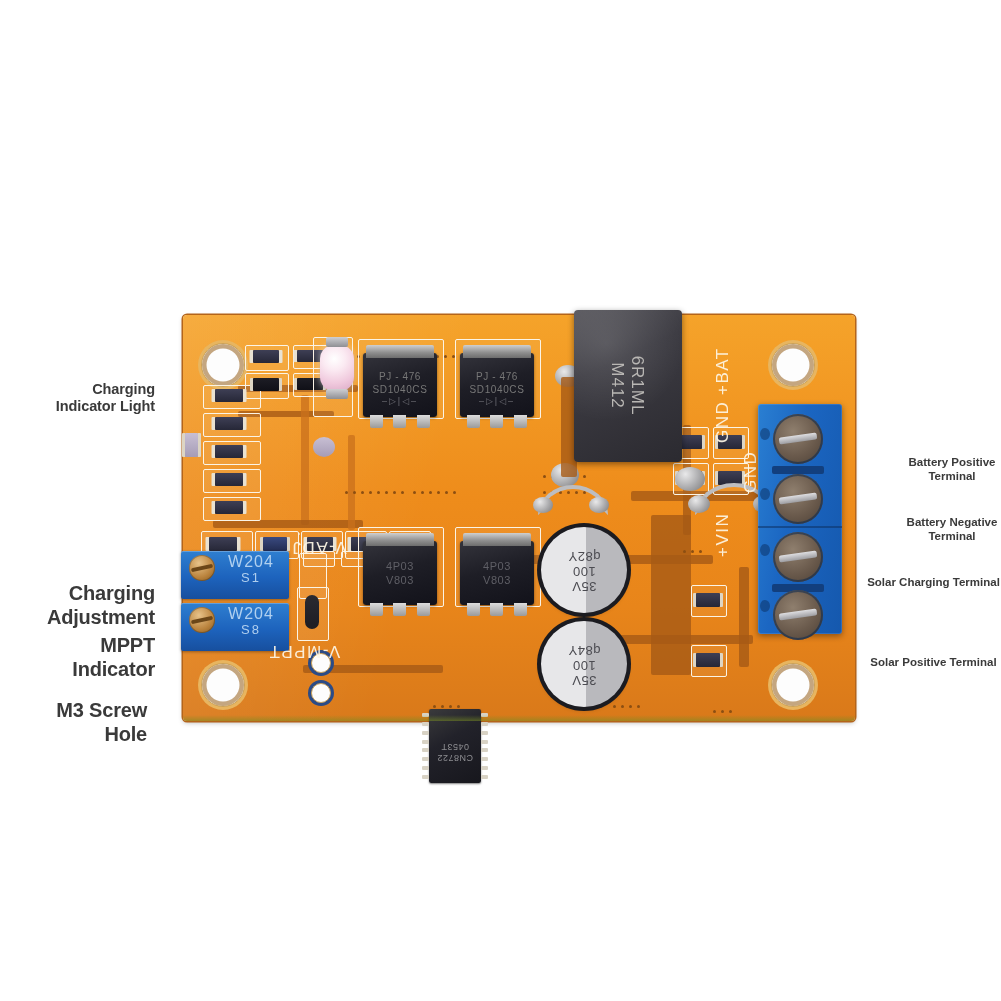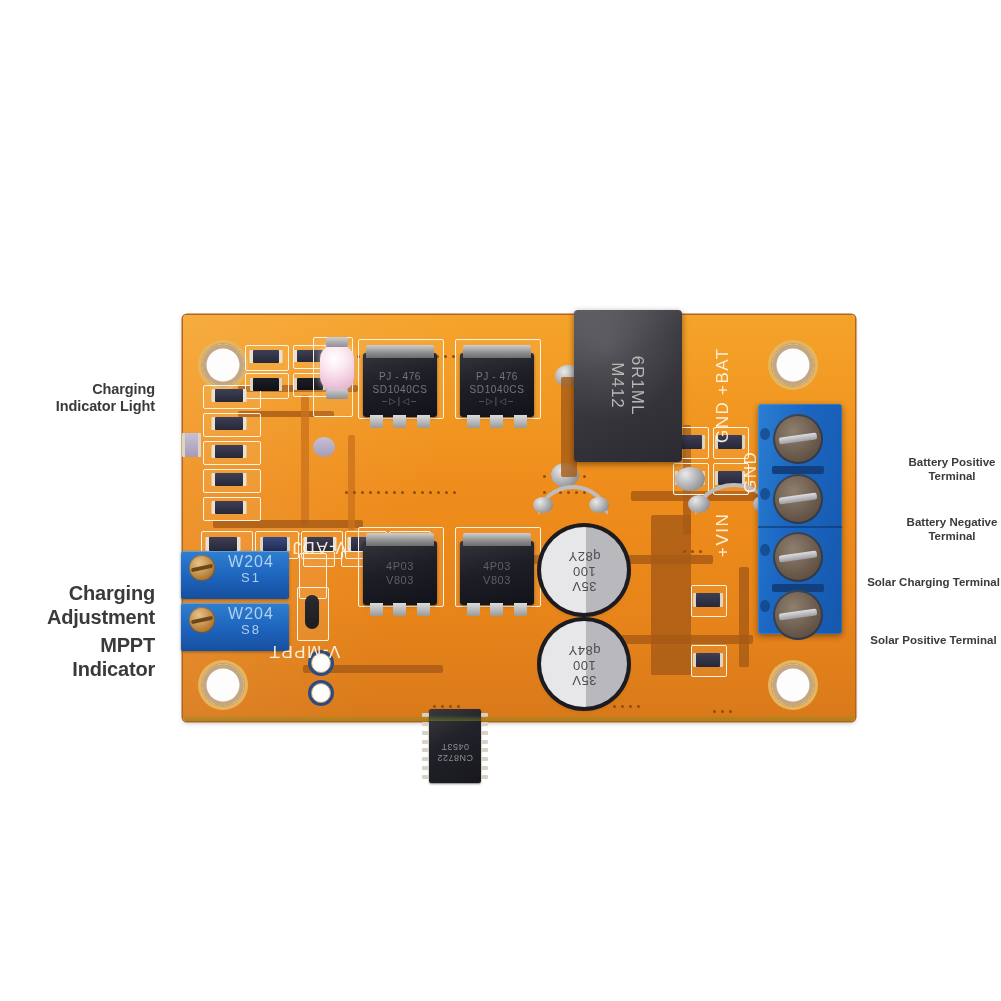--- a/index.html
+++ b/index.html
@@ -641,24 +641,26 @@
 
   <div class="ann ann-left mid" style="left:10px;  top:345px; width:145px;">Charging
 Indicator Light</div>
 
   <div class="ann ann-left big" style="left:0px;   top:546px; width:155px;">Charging
 Adjustment</div>
 
   <div class="ann ann-left big" style="left:0px;   top:598px; width:155px;">MPPT
 Indicator</div>
 
+  <div class="ann ann-left big" style="left:0px;   top:663px; width:147px;">M3 Screw
+Hole</div>
 
   <div class="ann ann-right small" style="left:903px; top:420px; width:98px;">Battery Positive
 Terminal</div>
 
   <div class="ann ann-right small" style="left:903px; top:480px; width:98px;">Battery Negative
 Terminal</div>
 
   <div class="ann ann-right small" style="left:866px; top:540px; width:135px;">Solar Charging Terminal</div>
 
-  <div class="ann ann-right small" style="left:866px; top:598px; width:135px;">Solar Positive Terminal</div>
+  <div class="ann ann-right small" style="left:866px; top:620px; width:135px;">Solar Positive Terminal</div>
 
 </div>
 
 </body></html>

